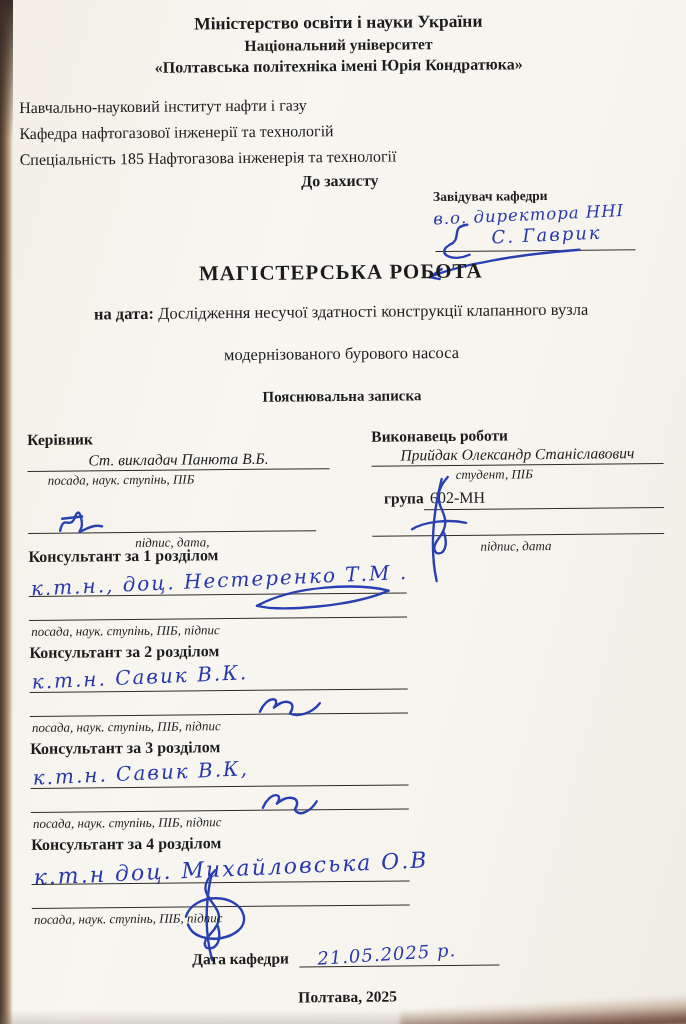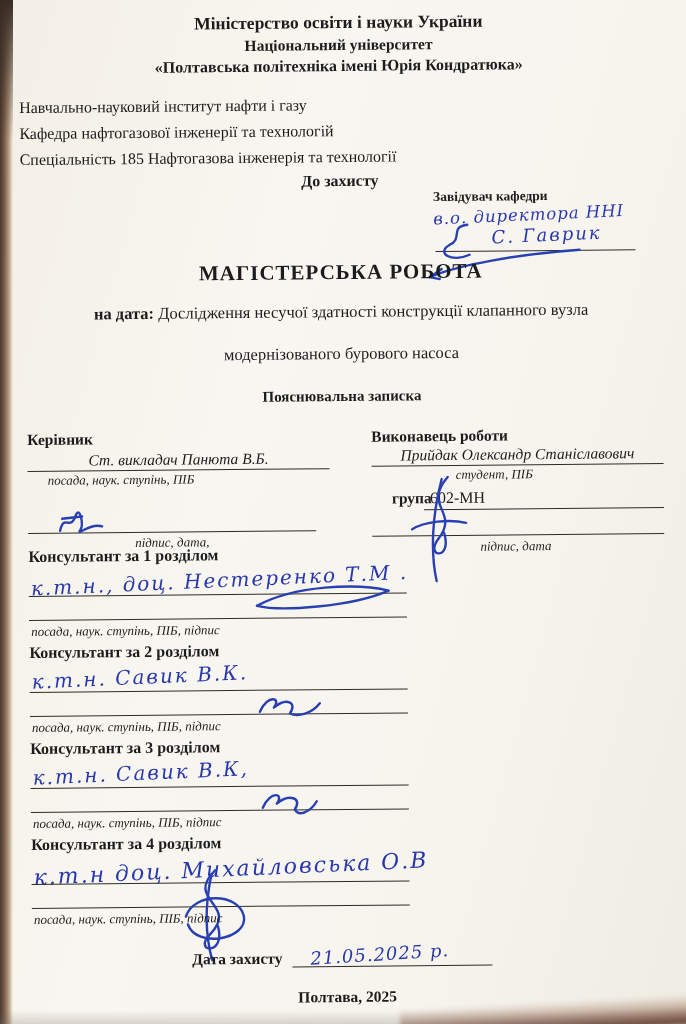--- a/index.html
+++ b/index.html
@@ -55,21 +55,21 @@
   .nameline{margin-top:3px;text-align:center;font-size:15.5px;padding-bottom:1px;}
   .cap{font-size:13px;}
   .sigline{position:relative;height:30px;margin-top:14px;}
   .col-left .nameline{width:302px;}
   .col-left .cap1{margin-left:20px;margin-top:1px;}
   .col-left .sigline{width:288px;}
   .col-left .cap2{text-align:center;width:288px;margin-top:2px;}
   .col-right .nameline{width:292px;margin-top:1px;}
   .col-right .cap1{margin-left:84px;margin-top:1px;}
   .groupline{position:relative;margin-top:4px;font-size:15.5px;height:24px;}
-  .groupline .gl-lbl{position:absolute;left:20px;top:2px;text-align:center;}
+  .groupline .gl-lbl{position:absolute;left:12px;top:2px;text-align:center;}
   .groupline .gl-rule{position:absolute;left:52px;right:0;top:0;height:22px;}
   .groupline .gl-val{position:absolute;left:58px;top:2px;font-size:16px;}
   .col-right .line2{width:292px;height:24px;}
   .col-right .cap2{margin-left:108px;margin-top:3px;}
 
   .consultant{left:28px;width:420px;height:96px;}
   .consultant .lbl{font-size:16px;}
   .consultant .hw{position:absolute;top:22px;left:2px;font-size:20px;letter-spacing:2px;transform:rotate(-2deg);white-space:nowrap;}
   .consultant .hr1{position:absolute;top:48px;left:0;width:378px;}
   .consultant .hr2{position:absolute;top:72px;left:0;width:378px;}
@@ -196,21 +196,21 @@
       <div class="rule hr2"></div>
       <svg class="sig" style="left:128px;top:30px;" width="110" height="100" viewBox="0 0 110 100">
         <path d="M56 6 C24 36 80 40 50 70 C32 88 66 92 58 62"></path>
         <path d="M26 52 C34 28 78 28 84 52 C88 76 36 84 28 60"></path>
         <path d="M52 10 C44 46 46 74 52 96"></path>
       </svg>
       <div class="cap i">посада, наук. ступінь, ПІБ, підпис</div>
     </div>
 
     <div class="abs datefoot">
-      <span class="b dlbl">Дата захисту</span>
+      <span class="b dlbl">Дата кафедри</span>
       <span class="dline rule">
         <span class="hand dval">21.05.2025 р.</span>
       </span>
     </div>
 
     <div class="abs center city b">Полтава, 2025</div>
 
   </div>
 
   <div class="edge-left"></div>

